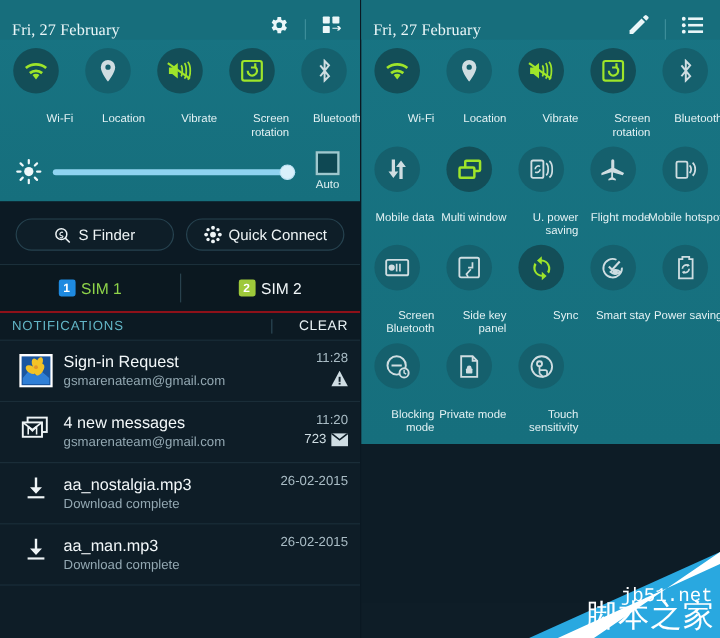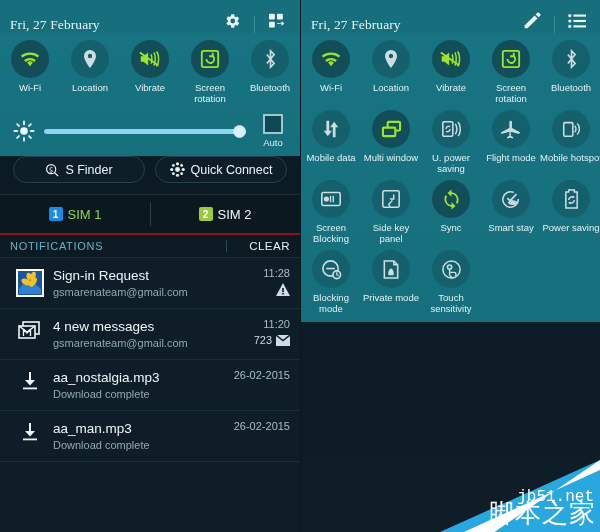--- a/index.html
+++ b/index.html
@@ -24,40 +24,40 @@
   .toggles { padding:3px 0 0 0; }
   .trow { display:flex; padding:4px 0 2px 0; }
   .tcell { width:60px; display:flex; flex-direction:column; align-items:center; }
   .tcell.empty { visibility:hidden; }
   .tcirc {
     width:38px; height:38px; border-radius:50%; background:#15606d;
     display:flex; align-items:center; justify-content:center;
   }
   .tcirc.on { background:#134e58; }
   .tlabel {
-    margin-top:4px; color:#e4f2f4; font-size:9.5px; line-height:11px;
-    text-align:center; width:62px;
+    margin-top:16px; color:#e4f2f4; font-size:9.5px; line-height:11px;
+    text-align:right; width:62px;
   }
 
   
   .bright { display:flex; align-items:center; height:50px; padding:0 10px 0 8px; }
   .bright-ic { width:32px; display:flex; justify-content:center; }
   .slider { flex:1; position:relative; height:18px; margin:0 10px 0 4px; display:flex; align-items:center; }
   .slider-track { width:100%; height:5px; border-radius:3px; background:#8fd3f0; }
   .slider-knob {
     position:absolute; right:0; width:13px; height:13px; border-radius:50%;
     background:#d9f0fb; border:1px solid #bfe4f5;
   }
   .auto { display:flex; flex-direction:column; align-items:center; width:34px; }
   .auto-box { width:20px; height:20px; border:2px solid #9ec8ce; background:#0e4853; }
   .auto-lbl { color:#dff0f2; font-size:9.5px; margin-top:3px; }
 
   
   .dark { background:#0d1c26; }
-  .finder-row { display:flex; gap:10px; padding:0 13px 11px 13px; background:#0c1a24; }
+  .finder-row { display:flex; gap:10px; padding:14px 13px 11px 13px; background:#0c1a24; }
   .pill {
     flex:1; height:27px; border:1px solid #26424f; border-radius:14px;
     display:flex; align-items:center; justify-content:center; gap:6px;
     color:#eef4f6; font-size:12.5px; background:#0e1e28;
   }
   .divider-h { height:1px; background:#1b2f3a; }
 
   .sim-row { display:flex; height:38px; background:#0b1820; position:relative; }
   .sim { flex:1; display:flex; align-items:center; justify-content:center; gap:5px; }
   .sim-badge {
@@ -463,21 +463,21 @@
 
         <div class="trow">
           <div class="tcell">
             <div class="tcirc">
               <svg width="22" height="18" viewBox="0 0 24 18" fill="none" stroke="#cfdde1" stroke-width="1.7">
                 <rect x="2" y="2" width="20" height="14" rx="1.5"></rect>
                 <circle cx="7" cy="9" r="2" fill="#cfdde1"></circle>
                 <path d="M11.5 5.5v7M14.5 5.5v7" stroke-width="1.5"></path>
               </svg>
             </div>
-            <div class="tlabel">Screen Blocking</div>
+            <div class="tlabel">Screen Bluetooth</div>
           </div>
           <div class="tcell">
             <div class="tcirc">
               <svg width="20" height="20" viewBox="0 0 22 22" fill="none" stroke="#cfdde1" stroke-width="1.7">
                 <rect x="2" y="2" width="18" height="18" rx="1.5"></rect>
                 <path d="M14 6v5h-4" stroke-width="1.6"></path>
                 <path d="M12.5 12.5l-4 4.5 1.5 2.5" stroke-width="1.6"></path>
               </svg>
             </div>
             <div class="tlabel">Side key panel</div>

